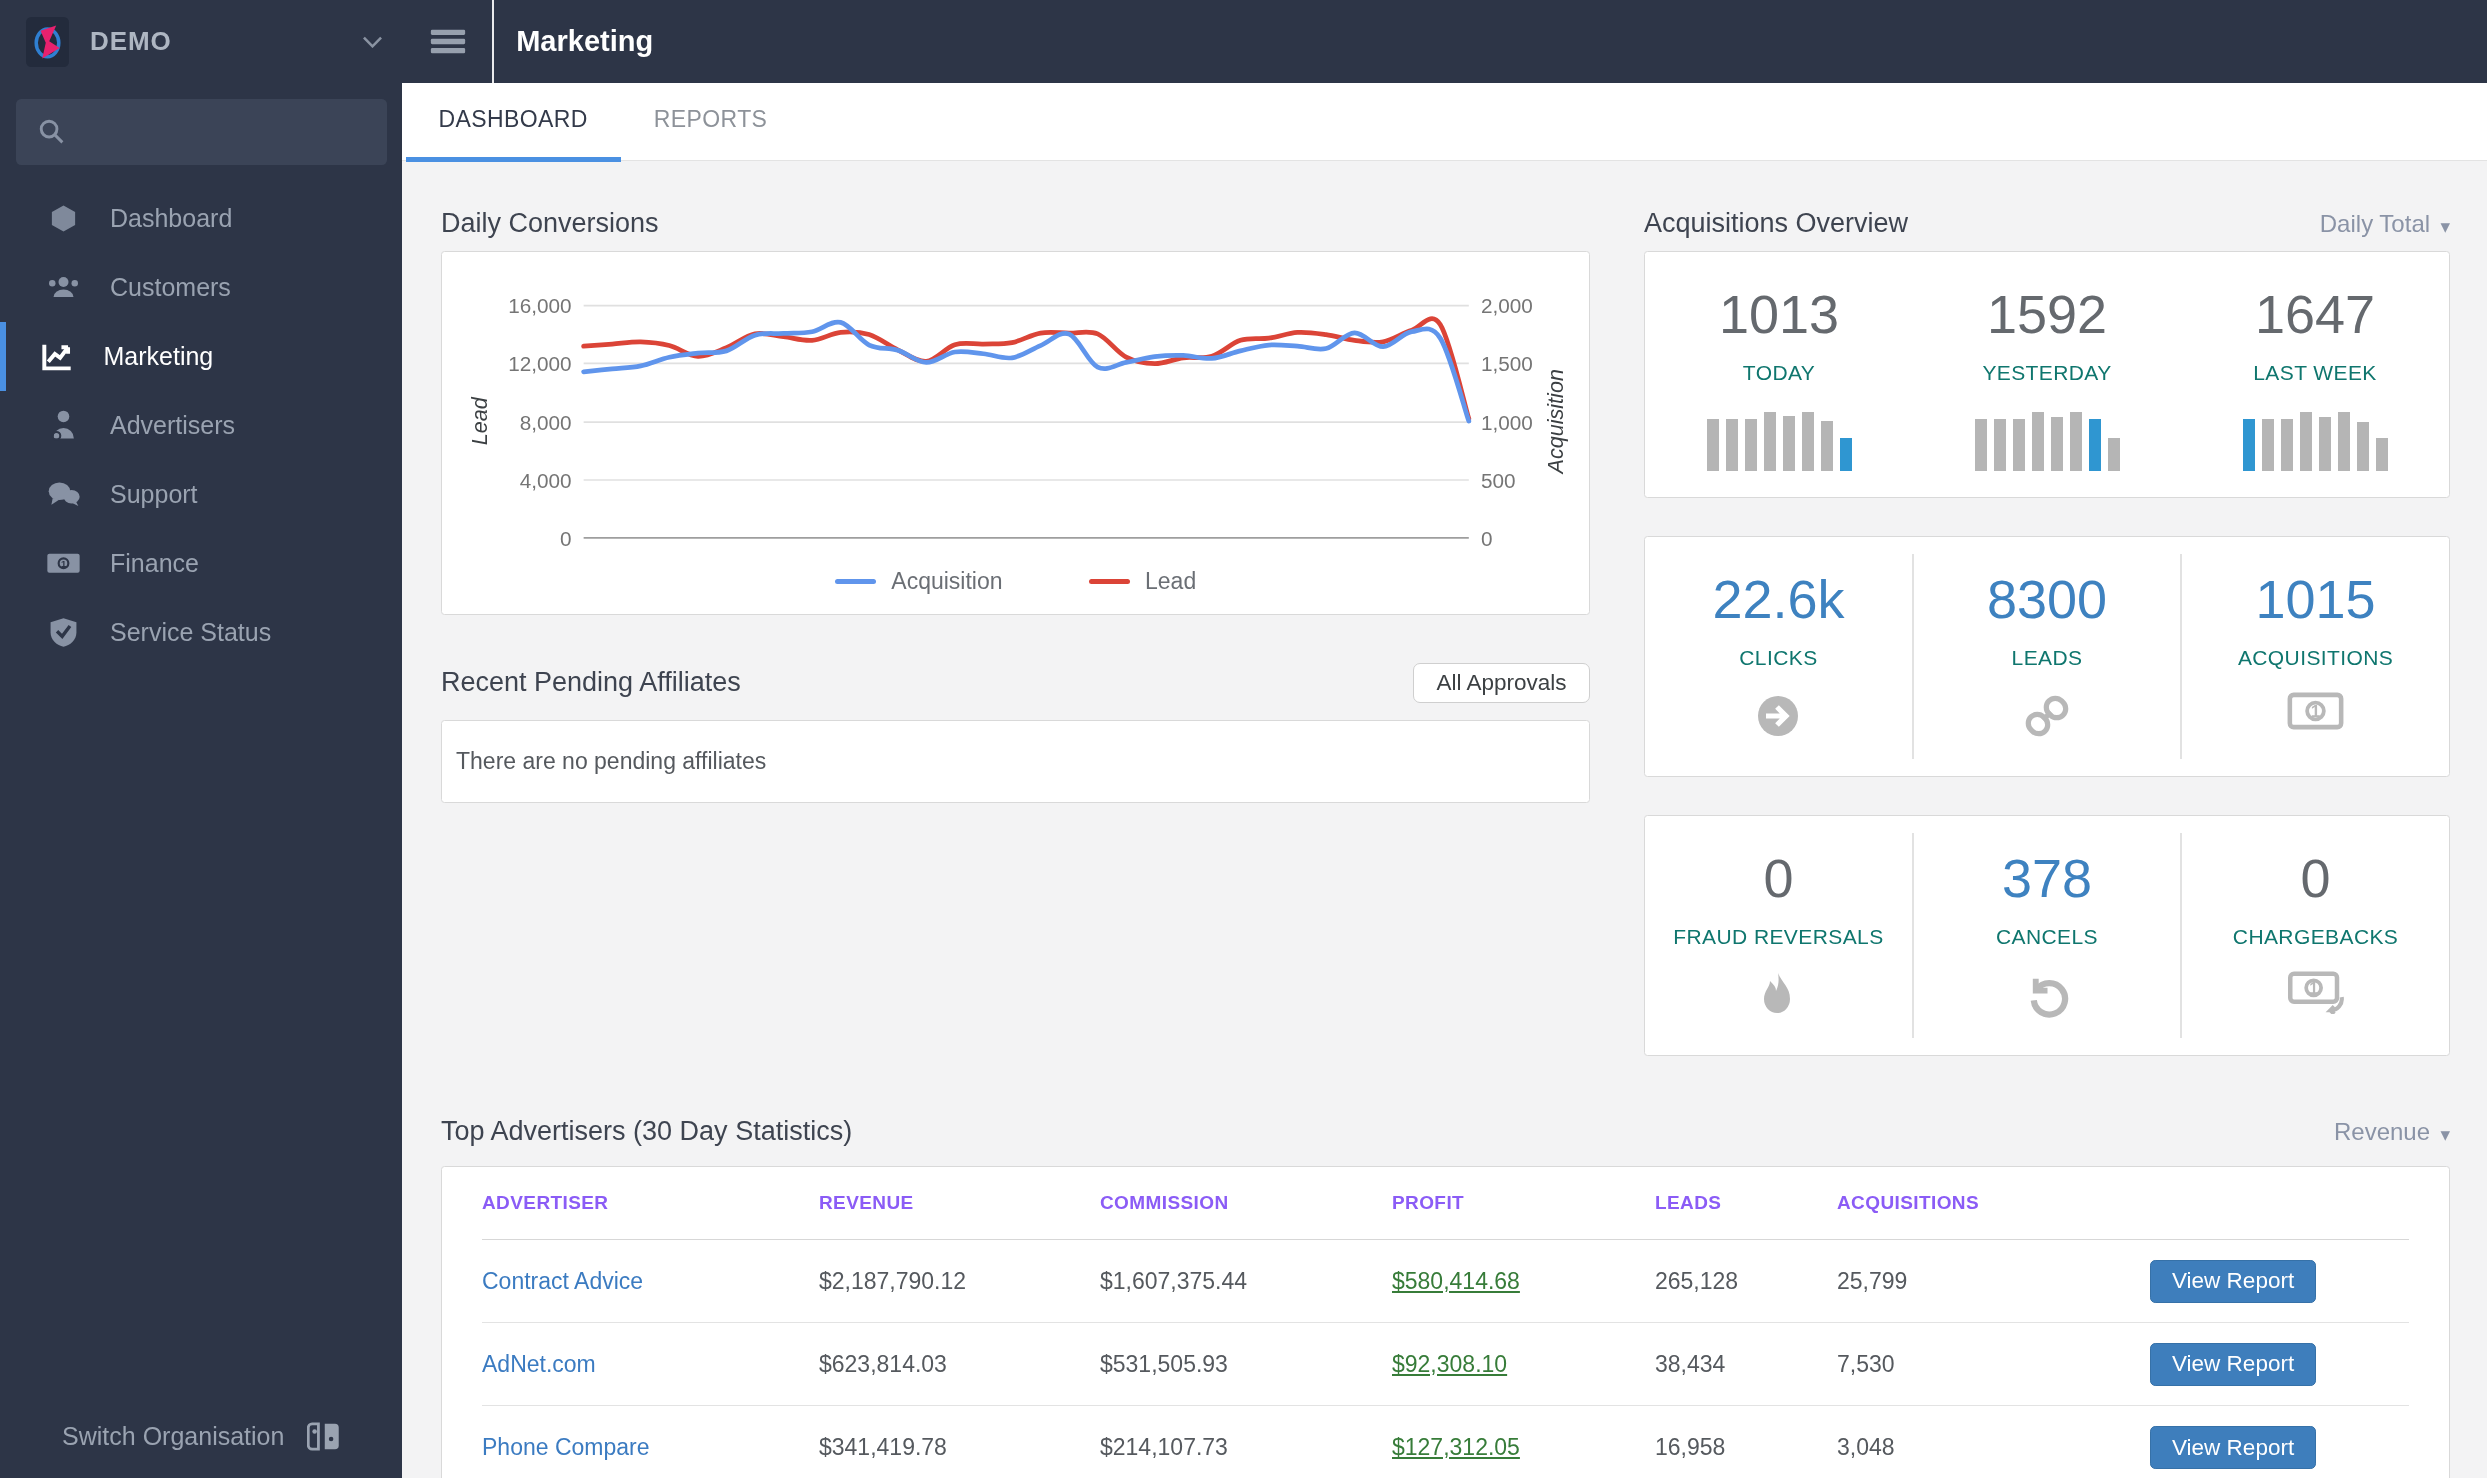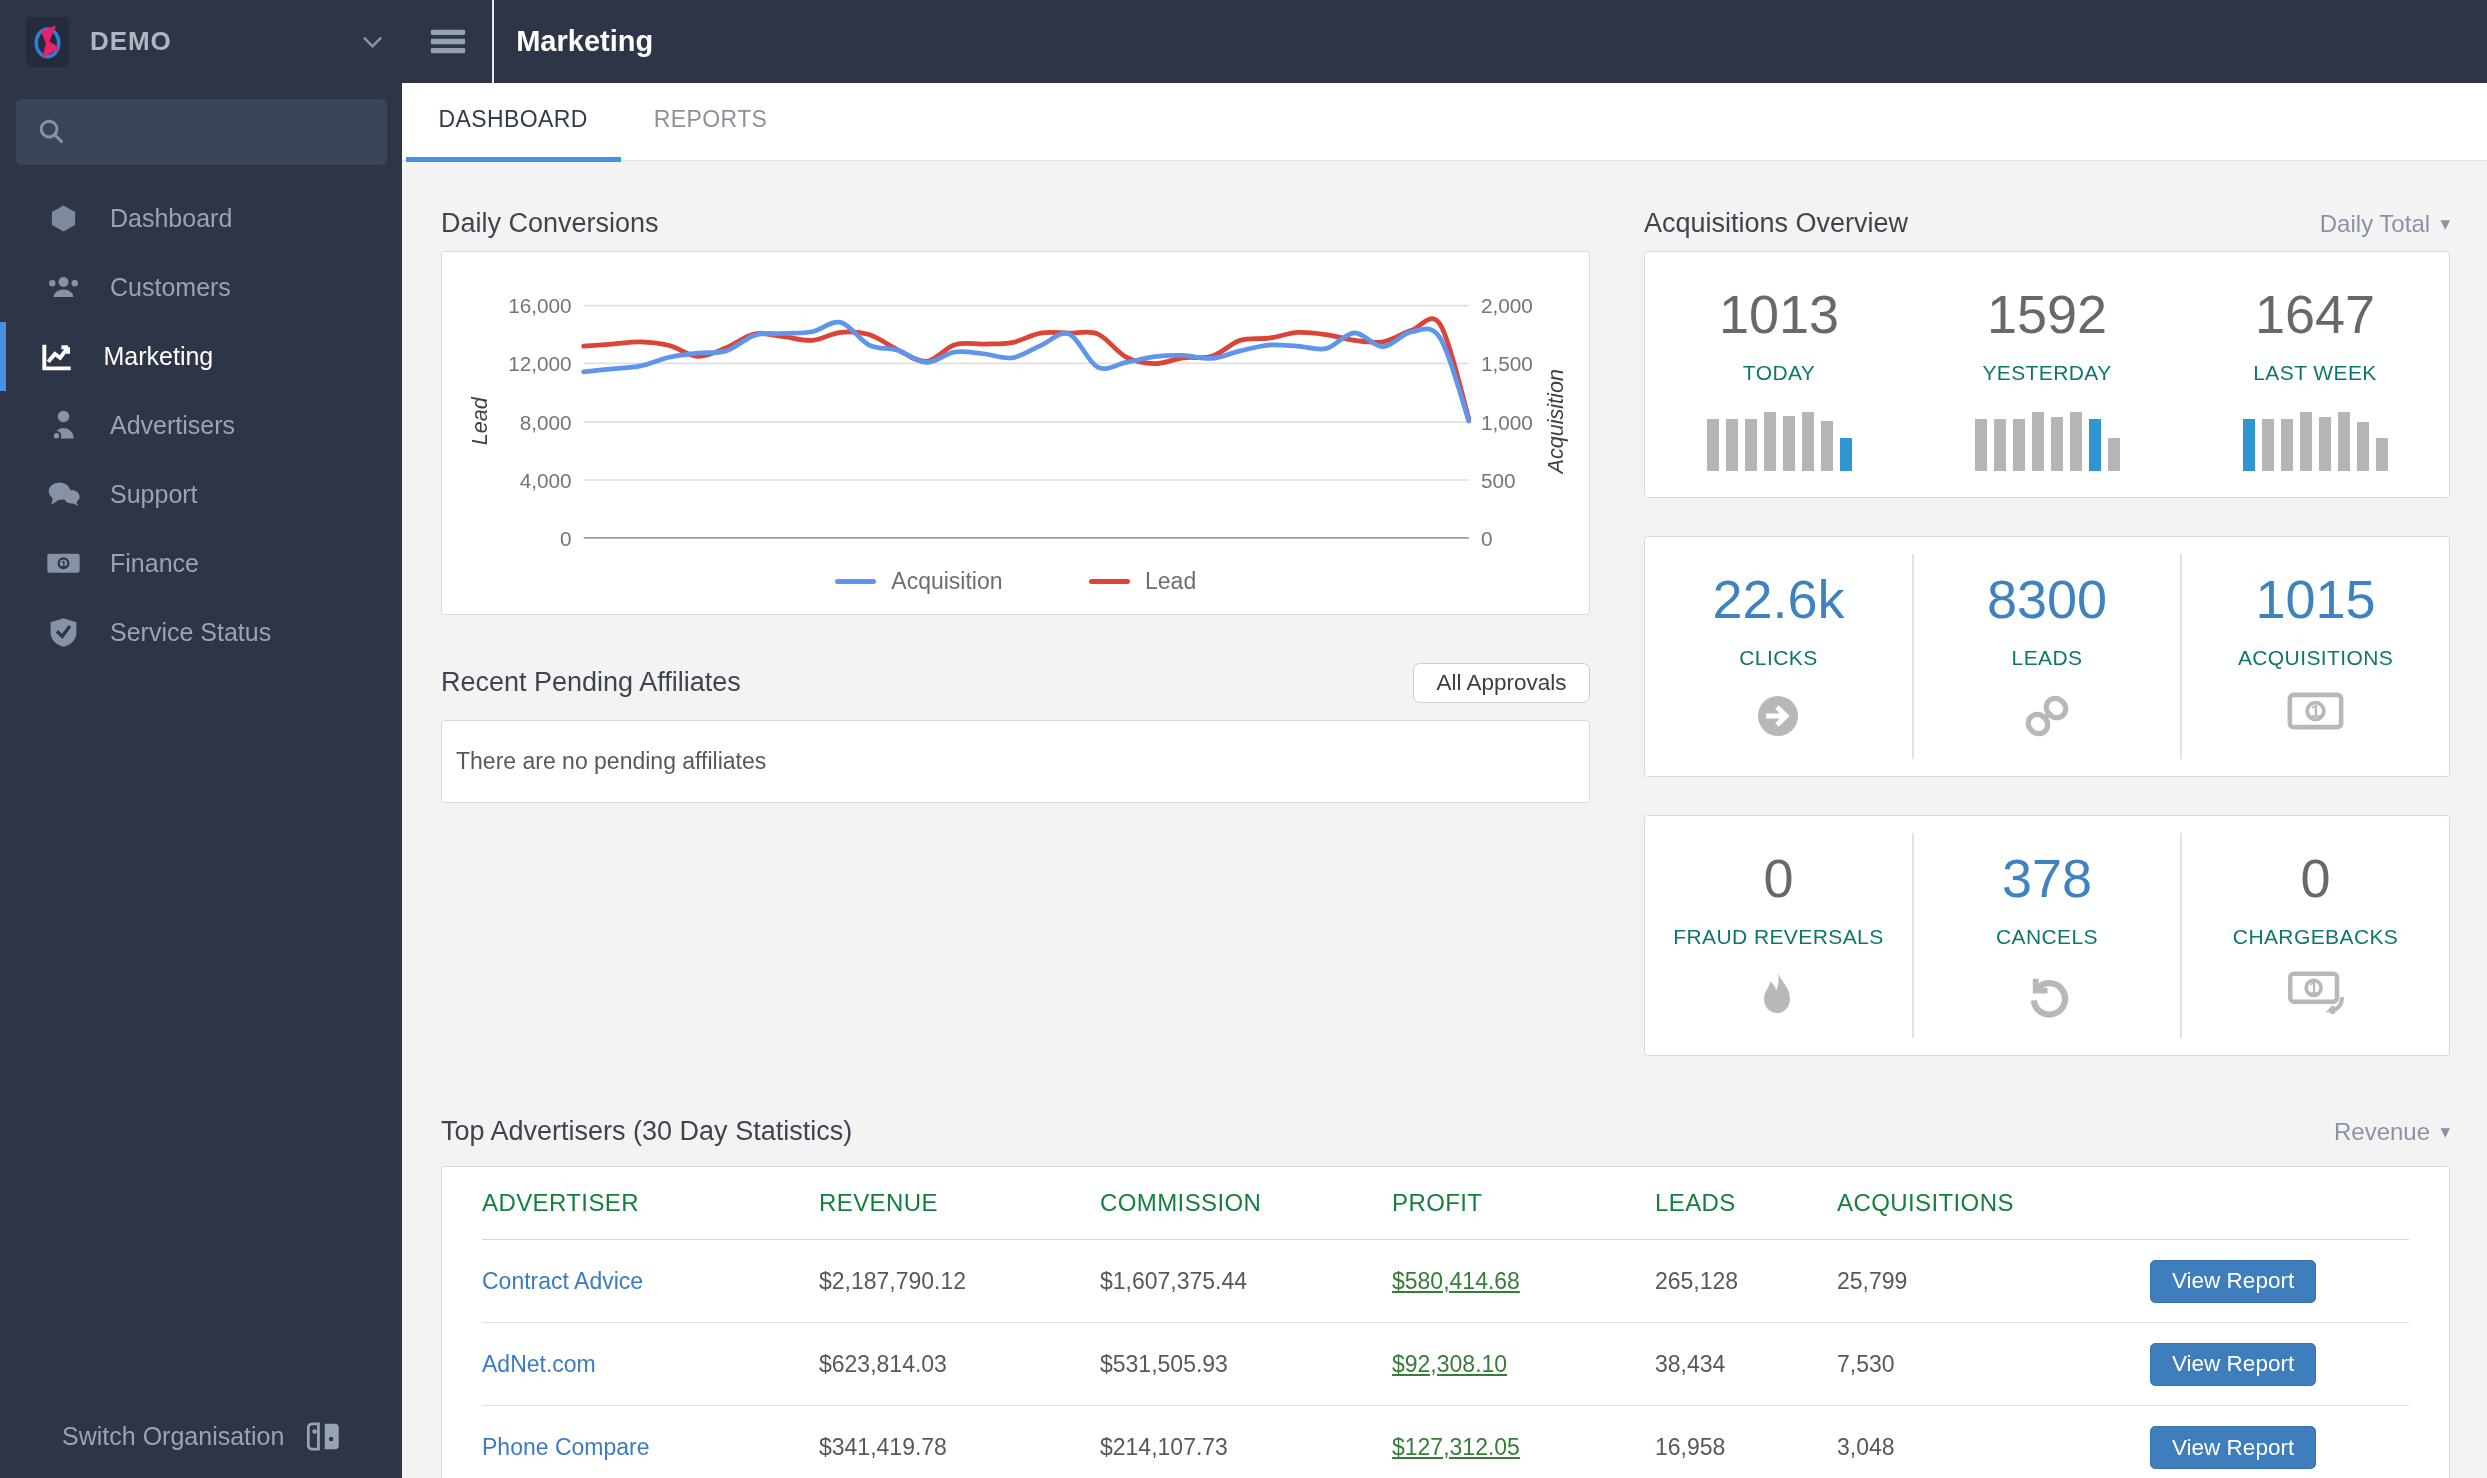--- a/index.html
+++ b/index.html
@@ -38,21 +38,21 @@
   .tabbar { height:78px; background:#ffffff; display:flex; align-items:stretch;
             border-bottom:1.7px solid #e3e3e3; padding-left:3.5px; }
   .tab { display:flex; align-items:center; padding:0 33px; font-size:23px; letter-spacing:0.4px;
          color:#8d9299; cursor:pointer; border-bottom:5.2px solid transparent; margin-bottom:-1.7px; }
   .tab.active { color:#333a4a; border-bottom-color:#4a90e2; }
 
   .content { flex:1; padding:35px 36px 0 39px; overflow:hidden;
              display:grid; grid-template-columns:1149px 806px; column-gap:54px; align-content:start; }
   .section-head { height:55px; display:flex; align-items:center; justify-content:space-between; }
   .section-title { font-size:27px; color:#3e4450; }
-  .range-select { color:#8a93a6; font-size:24px; display:flex; align-items:center; gap:10.4px; cursor:pointer; }
+  .range-select { color:#8a93a6; font-size:24px; display:flex; align-items:flex-end; gap:10.4px; cursor:pointer; }
   .caret { font-size:19px; }
 
   .card { background:#ffffff; border:1.7px solid #d9d9d9; border-radius:3.5px; }
 
   
   .chart-card { height:364px; padding:12px 0 0 0; }
   .legend-row { display:flex; justify-content:center; gap:86px; margin-top:1.7px; }
   .legend-item { display:flex; align-items:center; gap:15.5px; font-size:23px; color:#6b6f75; }
   .legend-swatch { width:41px; height:5.2px; border-radius:2.6px; }
 
@@ -76,22 +76,22 @@
   .sbar { width:12px; background:#b5b5b5; }
   .sbar.hl { background:#2f96d1; }
   .card-h286 { height:247px; }
   .card-h279 { height:241px; }
 
   
   .table-section { grid-column:1 / -1; margin-top:48px; }
   .table-card { margin-top:7px; padding:0 40px; min-height:328px; }
   .trow { display:grid; grid-template-columns:337px 281px 292px 263px 182px 313px 1fr;
           align-items:center; height:83px; border-bottom:1.7px solid #e3e3e3; }
-  .trow.head { height:73px; border-bottom:1.7px solid #d7d7d7; font-weight:normal; font-size:24px;
-               color:#15803d; letter-spacing:0.4px; }
+  .trow.head { height:73px; border-bottom:1.7px solid #d7d7d7; font-weight:bold; font-size:19px;
+               color:#8b5cf6; letter-spacing:0.4px; }
   .trow:last-child { border-bottom:none; }
   .cell { font-size:23px; color:#55595e; }
   .cell.link { color:#3b7bc1; cursor:pointer; }
   .cell.green { color:#377c39;text-decoration:underline; }
   .btn-primary { background:#3e7ebc; border:1.7px solid #3671a8; border-radius:5.2px; color:#ffffff;
                  font-size:22.5px; height:43px; padding:0 21px; cursor:pointer; font-family:inherit; }
 
   svg.ic { display:block; }
   text { font-family:"Liberation Sans", sans-serif; }
 </style>

